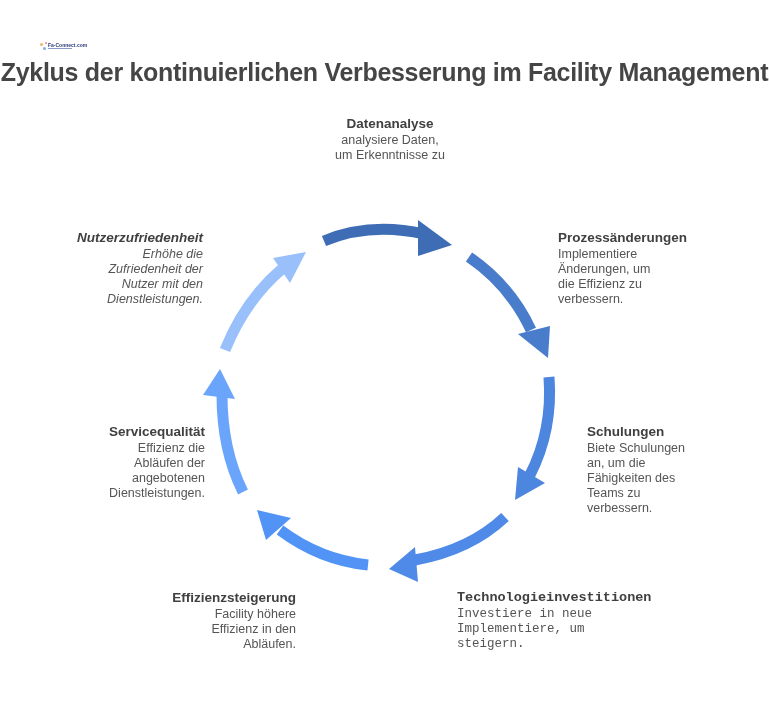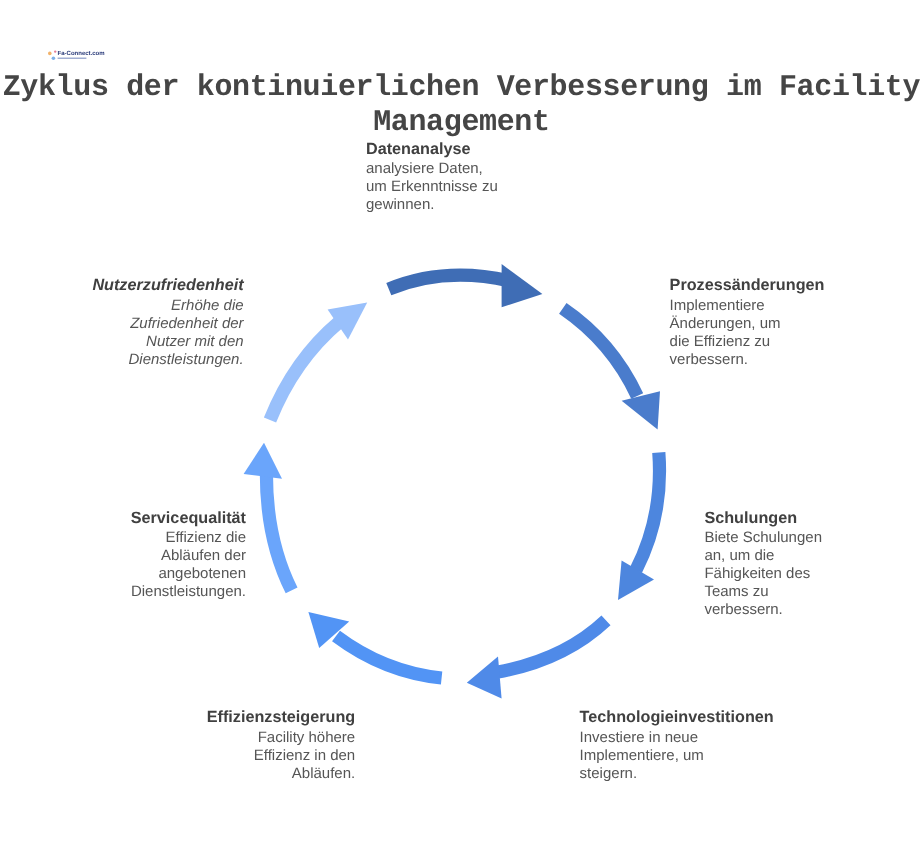--- a/index.html
+++ b/index.html
@@ -3,25 +3,25 @@
 <meta charset="utf-8">
 <style>
   html, body { margin:0; padding:0; background:#ffffff; }
   body { width:769px; height:718px; position:relative; overflow:hidden;
          font-family:"Liberation Sans", "DejaVu Sans", sans-serif; color:#444; }
   .logo { position:absolute; left:40px; top:42px; width:26px; height:10px; }
   .logo-dot { position:absolute; border-radius:50%; }
   .logo-text { position:absolute; left:8px; top:0px; font-size:5px; font-weight:bold; color:#2a3b7a; white-space:nowrap; }
   .logo-sub { position:absolute; left:8px; top:6px; width:24px; height:1px; background:#8a9bc8; }
   .title { position:absolute; left:0; width:769px; top:58px; text-align:center;
-           font-size:25px; font-weight:bold; color:#454545; letter-spacing:-0.3px;font-family:Liberation Mono, monospace; }
+           font-size:25px; font-weight:bold; color:#454545; letter-spacing:-0.3px; }
   svg.cycle { position:absolute; left:0; top:0; }
   .step { position:absolute; font-size:12.5px; line-height:15px; color:#555; }
   .step .h { font-weight:bold; font-size:13.5px; color:#404040; margin-bottom:1px; line-height:16px; }
-  .c { }
+  .c { text-align:center; }
   .r { text-align:right; }
   .l { text-align:left; }
 </style>
 </head>
 <body>
 
 <div class="logo">
   <span class="logo-dot" style="left:0;top:1px;width:3px;height:3px;background:#f2b36b;"></span>
   <span class="logo-dot" style="left:3px;top:5px;width:3px;height:3px;background:#7fb0e8;"></span>
   <span class="logo-dot" style="left:5px;top:0px;width:2px;height:2px;background:#e87f9a;"></span>
@@ -66,41 +66,40 @@
   <g>
     <path d="M 225 350 Q 245 300 283 268" fill="none" stroke="#99c0fb" stroke-width="11"></path>
     <polygon points="273,258 306,252 290,283" fill="#99c0fb"></polygon>
   </g>
 </svg>
 
 <div class="step c" style="left:305px; top:116px; width:170px;">
   <div class="h">Datenanalyse</div>
   <div>analysiere Daten,</div>
   <div>um Erkenntnisse zu</div>
-  <div>gewinnen.</div>
 </div>
 
 <div class="step l" style="left:558px; top:230px; width:160px;">
   <div class="h">Prozessänderungen</div>
   <div>Implementiere</div>
   <div>Änderungen, um</div>
   <div>die Effizienz zu</div>
   <div>verbessern.</div>
 </div>
 
 <div class="step l" style="left:587px; top:424px; width:130px;">
   <div class="h">Schulungen</div>
   <div>Biete Schulungen</div>
   <div>an, um die</div>
   <div>Fähigkeiten des</div>
   <div>Teams zu</div>
   <div>verbessern.</div>
 </div>
 
-<div class="step l" style="left:483px; top:590px; width:190px;">
+<div class="step l" style="left:457px; top:590px; width:190px;font-family:Liberation Mono, monospace;">
   <div class="h">Technologieinvestitionen</div>
   <div>Investiere in neue</div>
   <div>Implementiere, um</div>
   <div>steigern.</div>
 </div>
 
 <div class="step r" style="left:160px; top:590px; width:136px;">
   <div class="h">Effizienzsteigerung</div>
   <div>Facility höhere</div>
   <div>Effizienz in den</div>

